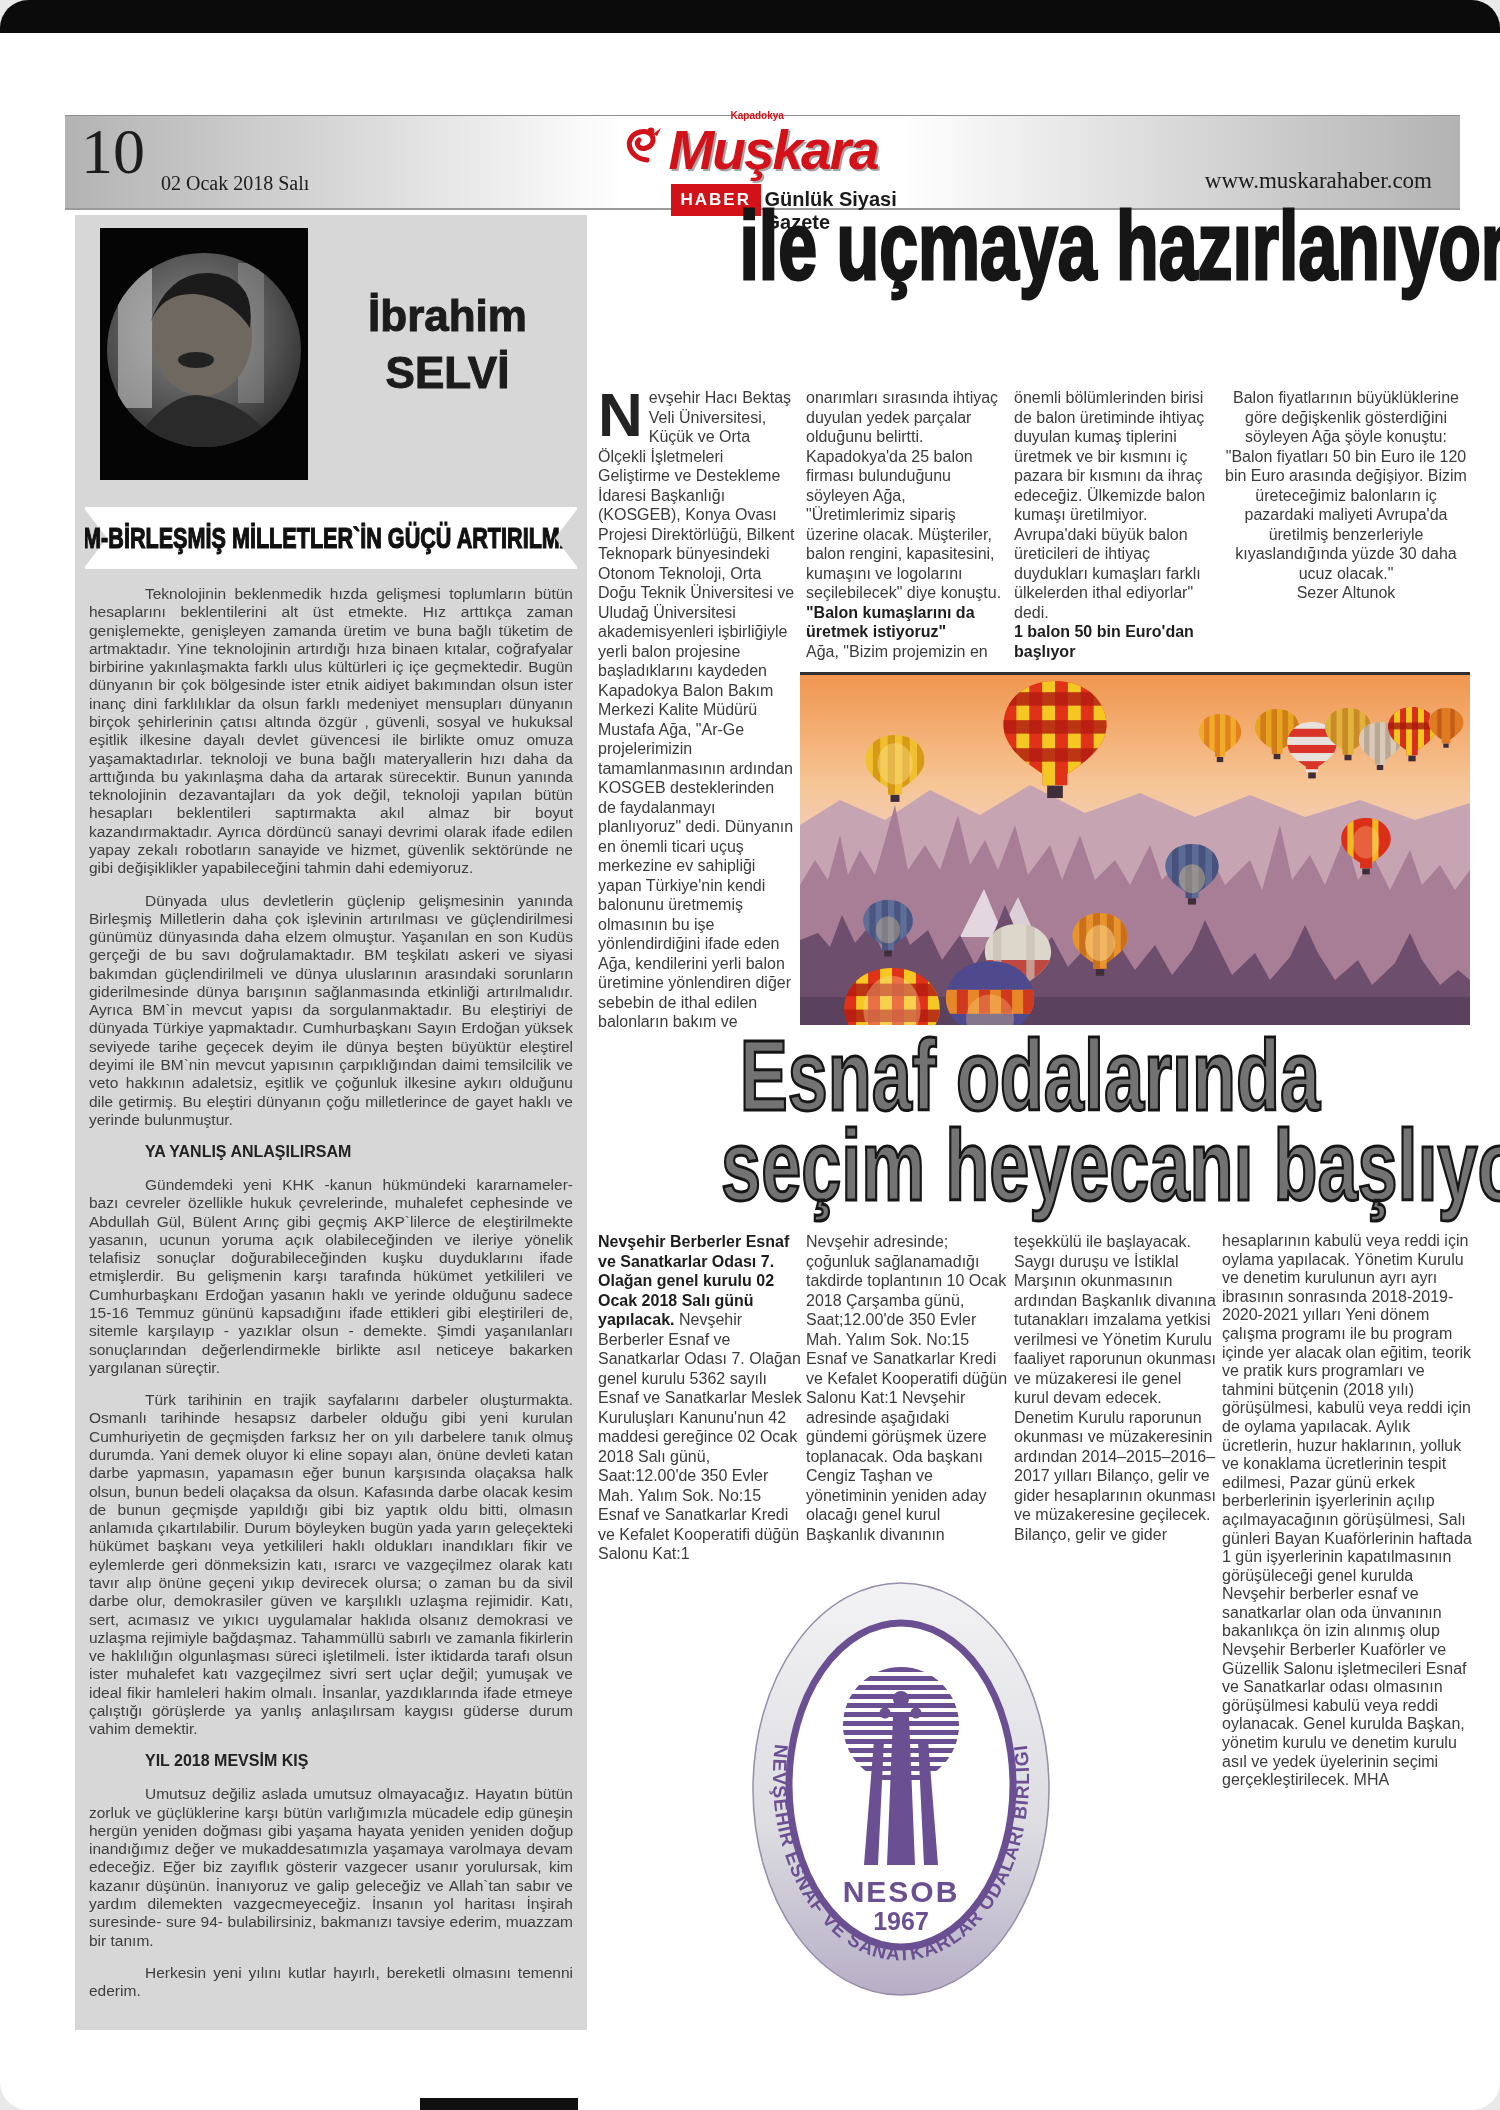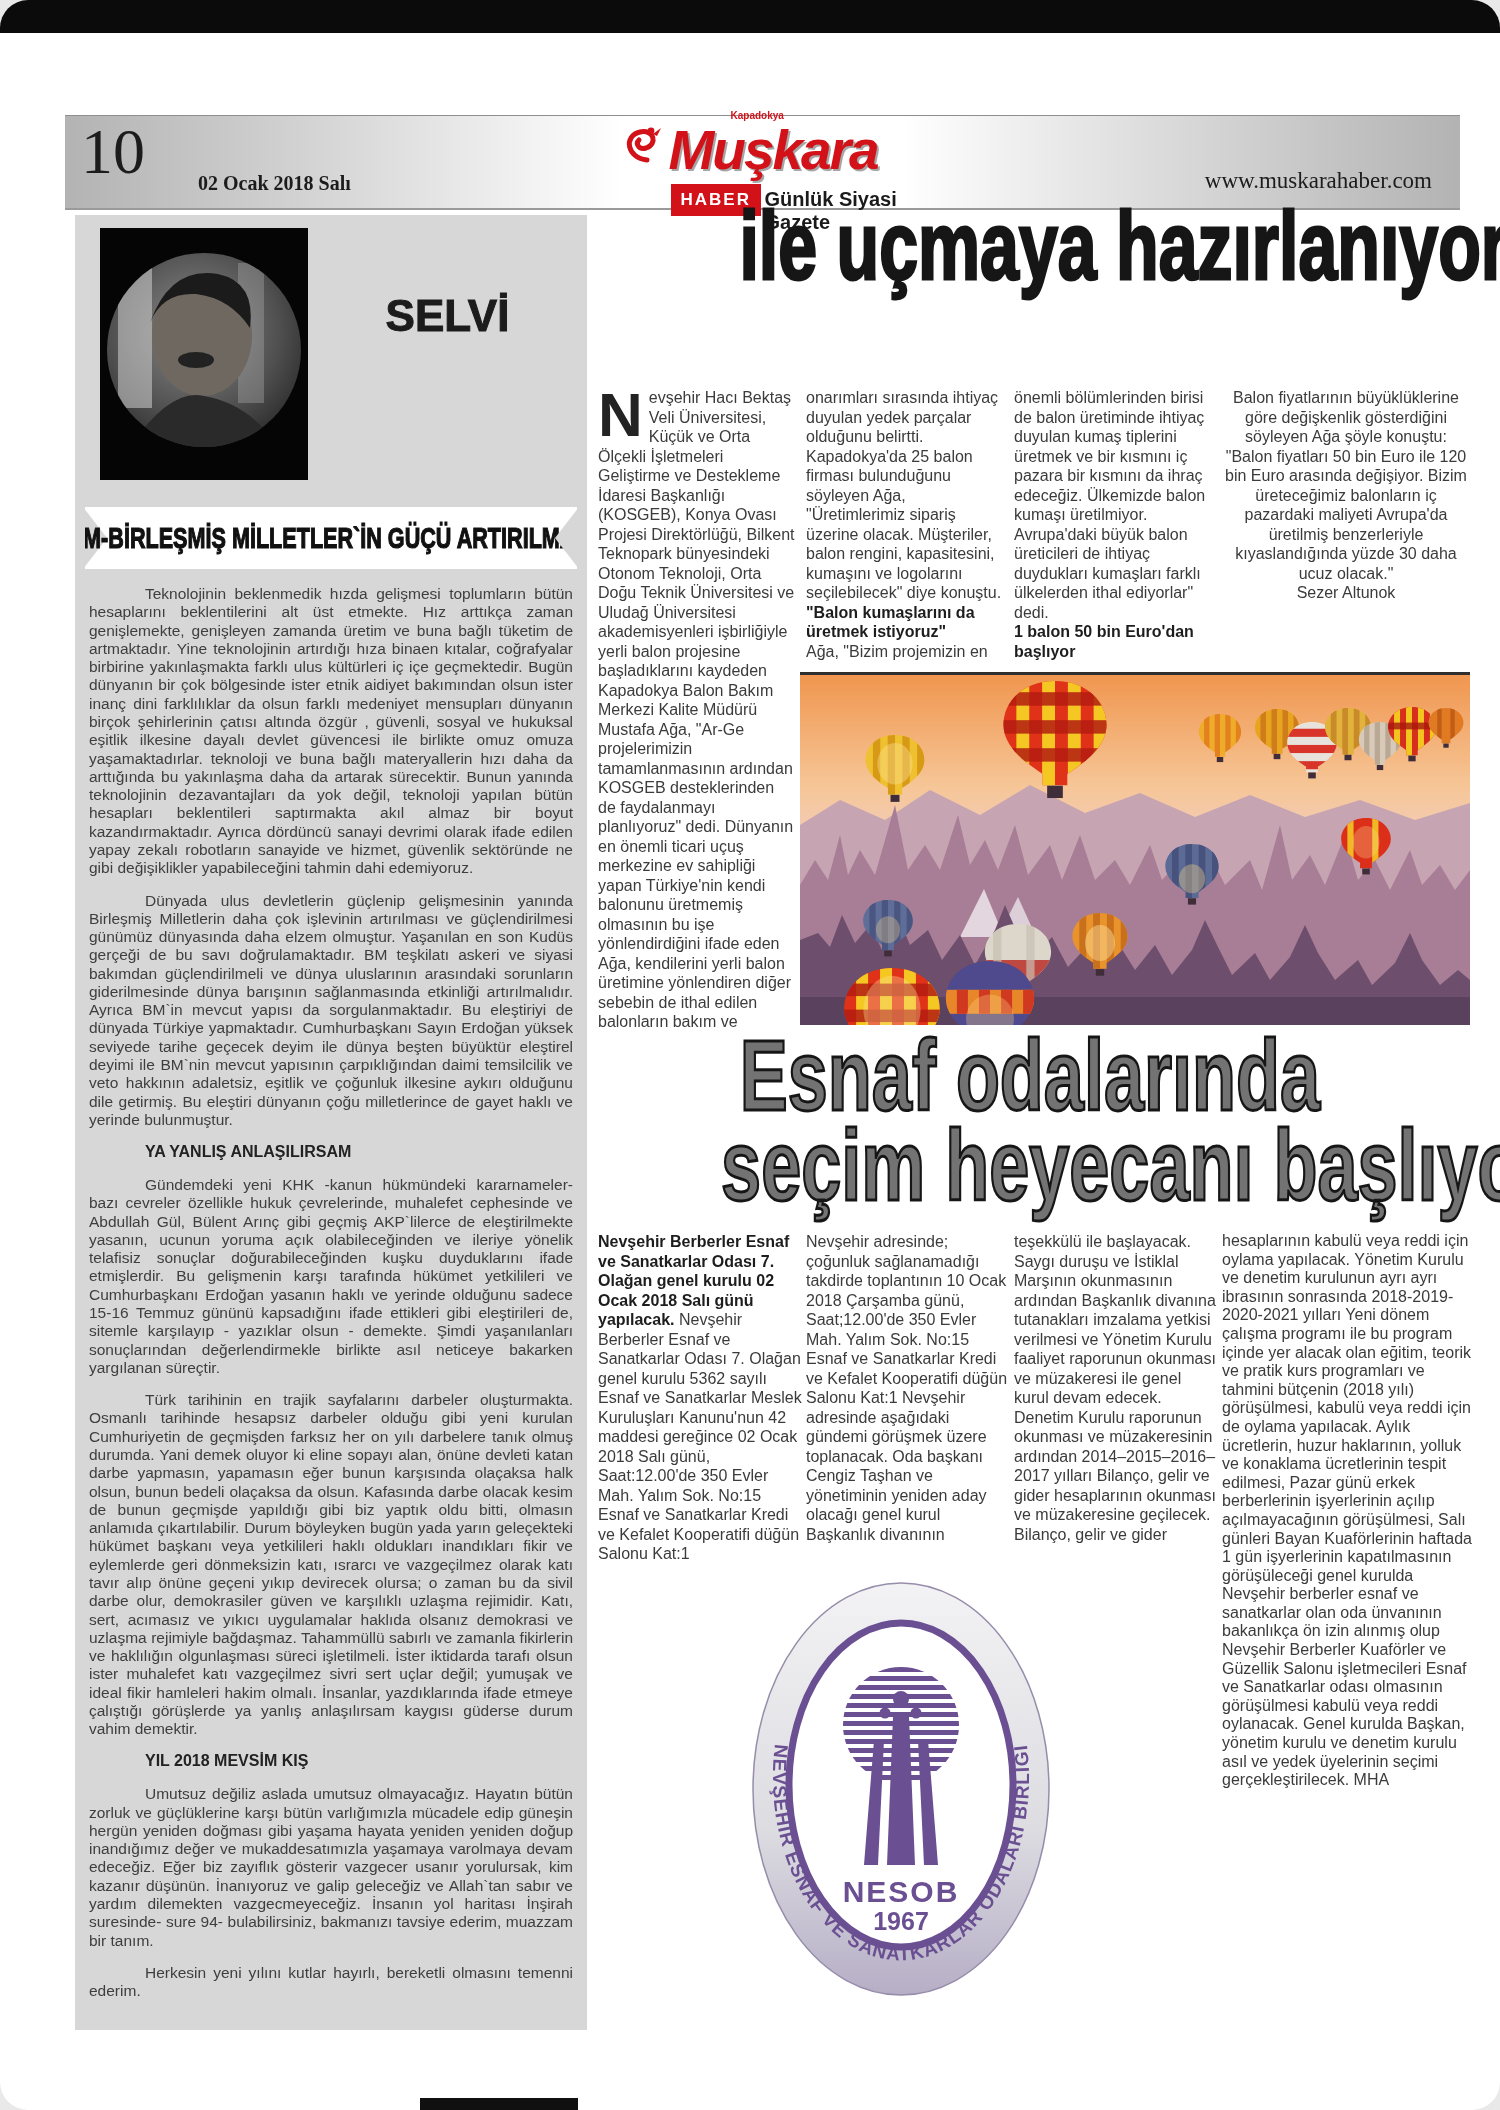--- a/index.html
+++ b/index.html
@@ -11,21 +11,21 @@
   .topbar { position:absolute; left:0; top:0; width:1500px; height:33px; background:#0b0b0b; }
   .bottom-sliver { position:absolute; left:420px; top:2098px; width:158px; height:12px; background:#101010; }
 
   
   .masthead {
     position:absolute; left:65px; top:115px; width:1395px; height:92px;
     background:linear-gradient(90deg,#b3b3b3 0%,#d8d8d8 20%,#ffffff 40%,#ffffff 60%,#d8d8d8 80%,#b3b3b3 100%);
     border-top:1px solid #8f8f8f; border-bottom:2px solid #9a9a9a;
   }
   .pagenum { position:absolute; left:16px; top:4px; font-family:"Liberation Serif",serif; font-size:64px; color:#1c1c1c; line-height:1; }
-  .pagedate { position:absolute; left:96px; top:56px; font-family:"Liberation Serif",serif; font-size:20px; font-weight:700; color:#1c1c1c;margin-left:37px; }
+  .pagedate { position:absolute; left:96px; top:56px; font-family:"Liberation Serif",serif; font-size:20px; font-weight:400; color:#1c1c1c; }
   .website  { position:absolute; right:28px; top:52px; font-family:"Liberation Serif",serif; font-size:23px; color:#1c1c1c; }
   .mlogo { position:absolute; left:50%; top:-8px; transform:translateX(-50%); width:300px; height:108px; }
   .mlogo-region { position:absolute; left:118px; top:2px; color:#d21118; font-size:10px; font-weight:700; }
   .mlogo-name {
     position:absolute; left:56px; top:10px; color:#d21118; font-size:55px; font-weight:700; font-style:italic;
     letter-spacing:-2px; text-shadow:2px 2px 0 rgba(0,0,0,0.35), 0 0 2px #ffffff;
   }
   .mlogo-haber { position:absolute; left:58px; top:76px; background:#d21118; color:#ffffff; font-size:17px; font-weight:700; letter-spacing:2px; padding:6px 10px; }
   .mlogo-tagline { position:absolute; left:152px; top:80px; color:#1a1a1a; font-size:20px; font-weight:700; }
   .mlogo-swoosh { position:absolute; left:0; top:14px; }
@@ -113,20 +113,21 @@
           <rect x="18" y="30" width="34" height="150" fill="#cfcfcf" opacity="0.55"></rect>
           <rect x="138" y="35" width="26" height="140" fill="#a8a8a8" opacity="0.4"></rect>
           <ellipse cx="102" cy="108" rx="50" ry="60" fill="#6e6861"></ellipse>
           <path d="M50,95 Q70,38 118,46 Q156,54 150,100 Q130,70 96,66 Q62,64 50,95 Z" fill="#1b1b1b"></path>
           <ellipse cx="96" cy="132" rx="18" ry="8" fill="#222222"></ellipse>
           <path d="M30,219 Q70,160 104,168 Q150,176 178,219 L178,252 L30,252 Z" fill="#2a2a2a"></path>
         </g>
       </svg>
     </div>
     <div class="author-name">
+      <div>İbrahim</div>
       <div>SELVİ</div>
     </div>
     <div class="bm-bar">
       <span class="bm-text cond">BM-BİRLEŞMİŞ MİLLETLER`İN GÜÇÜ ARTIRILMALI</span>
     </div>
     <div class="col-body">
       <p>Teknolojinin beklenmedik hızda gelişmesi toplumların bütün hesaplarını beklentilerini alt üst etmekte. Hız arttıkça zaman genişlemekte, genişleyen zamanda üretim ve buna bağlı tüketim de artmaktadır. Yine teknolojinin artırdığı hıza binaen kıtalar, coğrafyalar birbirine yakınlaşmakta farklı ulus kültürleri iç içe geçmektedir. Bugün dünyanın bir çok bölgesinde ister etnik aidiyet bakımından olsun ister inanç dini farklılıklar da olsun farklı medeniyet mensupları dünyanın birçok şehirlerinin çatısı altında özgür , güvenli, sosyal ve hukuksal eşitlik ilkesine dayalı devlet güvencesi ile birlikte omuz omuza yaşamaktadırlar. teknoloji ve buna bağlı materyallerin hızı daha da arttığında bu yakınlaşma daha da artarak sürecektir. Bunun yanında teknolojinin dezavantajları da yok değil, teknoloji yapılan bütün hesapları beklentileri saptırmakta akıl almaz bir boyut kazandırmaktadır. Ayrıca dördüncü sanayi devrimi olarak ifade edilen yapay zekalı robotların sanayide ve hizmet, güvenlik sektöründe ne gibi değişiklikler yapabileceğini tahmin dahi edemiyoruz.</p>
       <p>Dünyada ulus devletlerin güçlenip gelişmesinin yanında Birleşmiş Milletlerin daha çok işlevinin artırılması ve güçlendirilmesi günümüz dünyasında daha elzem olmuştur. Yaşanılan en son Kudüs gerçeği de bu savı doğrulamaktadır. BM teşkilatı askeri ve siyasi bakımdan güçlendirilmeli ve dünya uluslarının arasındaki sorunların giderilmesinde dünya barışının sağlanmasında etkinliği artırılmalıdır. Ayrıca BM`in mevcut yapısı da sorgulanmaktadır. Bu eleştiriyi de dünyada Türkiye yapmaktadır. Cumhurbaşkanı Sayın Erdoğan yüksek seviyede tarihe geçecek deyim ile dünya beşten büyüktür eleştirel deyimi ile BM`nin mevcut yapısının çarpıklığından daimi temsilcilik ve veto hakkının adaletsiz, eşitlik ve çoğunluk ilkesine aykırı olduğunu dile getirmiş. Bu eleştiri dünyanın çoğu milletlerince de gayet haklı ve yerinde bulunmuştur.</p>
       <div class="col-sub">YA YANLIŞ ANLAŞILIRSAM</div>
       <p>Gündemdeki yeni KHK -kanun hükmündeki kararnameler- bazı cevreler özellikle hukuk çevrelerinde, muhalefet cephesinde ve Abdullah Gül, Bülent Arınç gibi geçmiş AKP`lilerce de eleştirilmekte yasanın, ucunun yoruma açık olabileceğinden ve ileriye yönelik telafisiz sonuçlar doğurabileceğinden kuşku duyduklarını ifade etmişlerdir. Bu gelişmenin karşı tarafında hükümet yetkilileri ve Cumhurbaşkanı Erdoğan yasanın haklı ve yerinde olduğunu sadece 15-16 Temmuz gününü kapsadığını ifade ettikleri gibi eleştirileri de, sitemle karşılayıp - yazıklar olsun - demekte. Şimdi yaşanılanları sonuçlarından değerlendirmekle birlikte asıl neticeye bakarken yargılanan süreçtir.</p>

